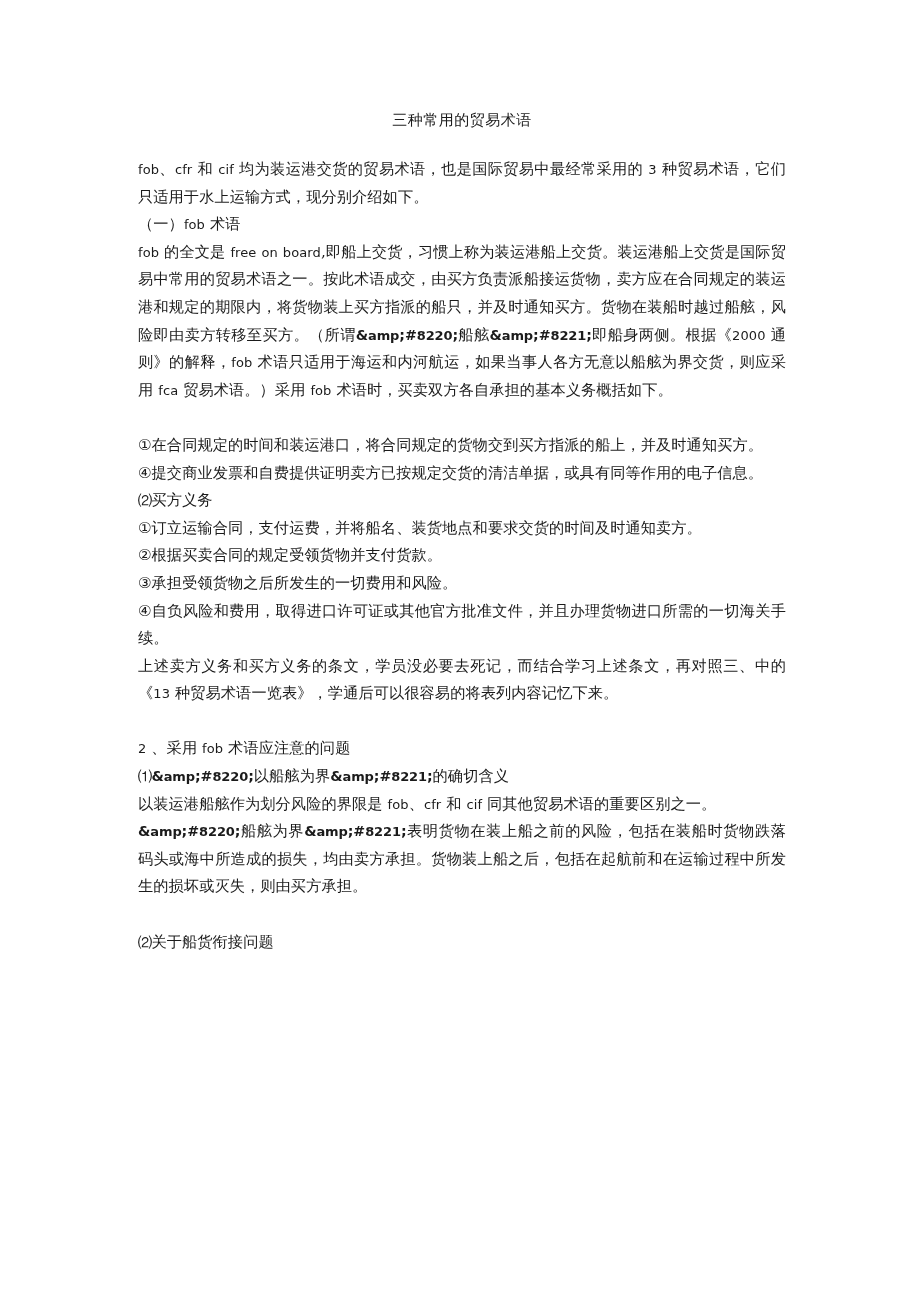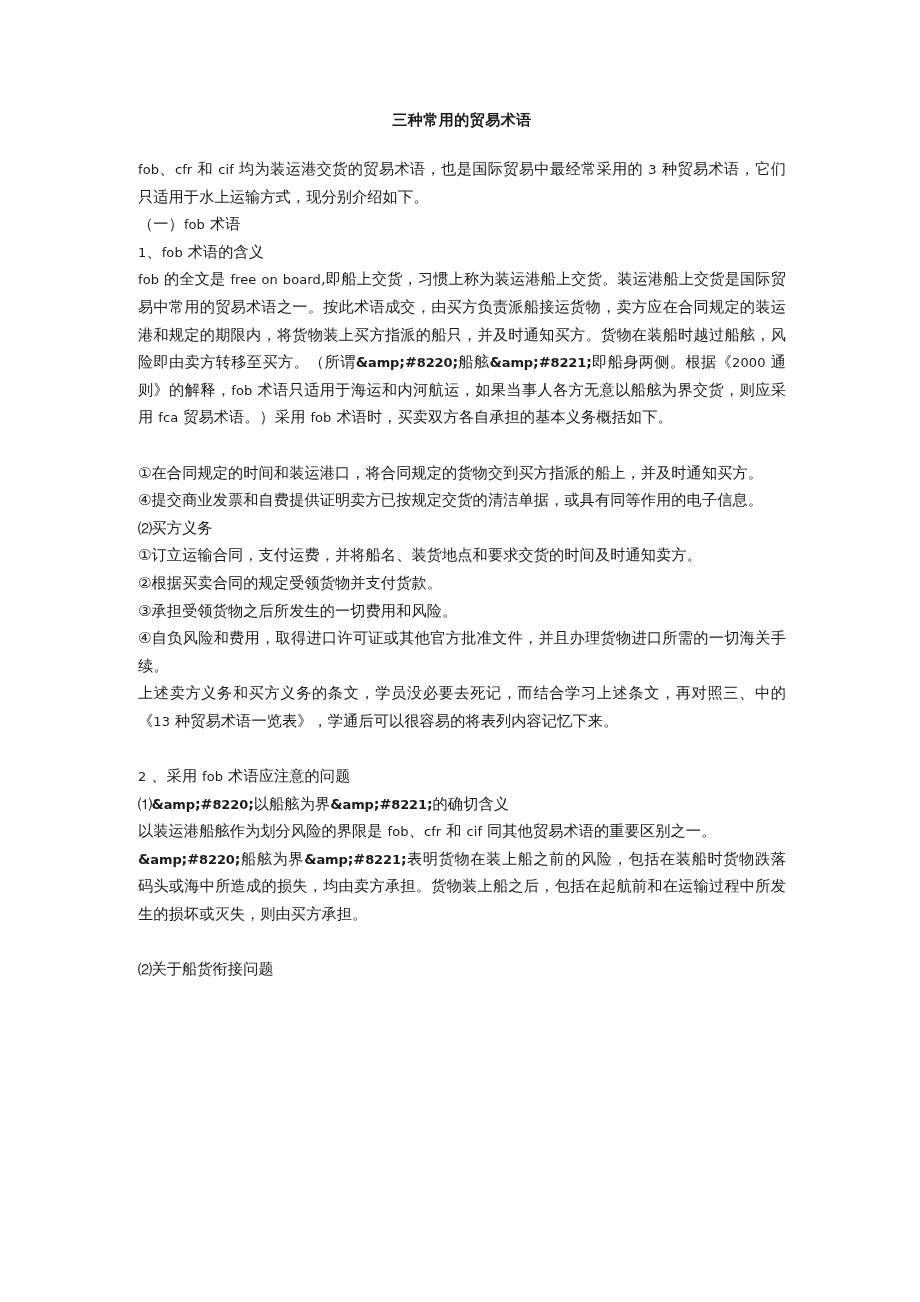--- a/index.html
+++ b/index.html
@@ -25,21 +25,21 @@
   .content {
     position: absolute;
     left: 138px;
     top: 106px;
     width: 648px;
   }
   .doc-title {
     text-align: center;
     font-size: 15px;
     line-height: 28px;
-    font-weight: bold;
+    font-weight: normal;
     margin: 0 0 22px 0;
     letter-spacing: 0.5px;
     font-family: "DejaVu Serif", "Liberation Serif", serif;
   }
   p.para {
     margin: 0;
     font-size: 15.2px;
     line-height: 27.6px;
     text-align: justify;
     text-justify: inter-ideograph;
@@ -80,21 +80,20 @@
 
 <div class="page">
   <div class="content">
 
     <h1 class="doc-title">三种常用的贸易术语</h1>
 
     <p class="para"><span class="lat">fob</span>、<span class="lat">cfr</span> 和 <span class="lat">cif</span> 均为装运港交货的贸易术语，也是国际贸易中最经常采用的 <span class="lat">3</span> 种贸易术语，它们只适用于水上运输方式，现分别介绍如下。</p>
 
     <p class="para">（一）<span class="lat">fob</span> 术语</p>
 
-    <p class="para"><span class="lat">1</span>、<span class="lat">fob</span> 术语的含义</p>
 
     <p class="para"><span class="lat">fob</span> 的全文是 <span class="lat">free</span>  <span class="lat">on</span>  <span class="lat">board</span>,即船上交货，习惯上称为装运港船上交货。装运港船上交货是国际贸易中常用的贸易术语之一。按此术语成交，由买方负责派船接运货物，卖方应在合同规定的装运港和规定的期限内，将货物装上买方指派的船只，并及时通知买方。货物在装船时越过船舷，风险即由卖方转移至买方。（所谓<span class="ent">&amp;<span class="lat">amp</span>;#<span class="lat">8220</span>;</span>船舷<span class="ent">&amp;<span class="lat">amp</span>;#<span class="lat">8221</span>;</span>即船身两侧。根据《<span class="lat">2000</span> 通则》的解释，<span class="lat">fob</span> 术语只适用于海运和内河航运，如果当事人各方无意以船舷为界交货，则应采用 <span class="lat">fca</span> 贸易术语。）采用 <span class="lat">fob</span> 术语时，买卖双方各自承担的基本义务概括如下。</p>
 
     <div class="blank-line">&nbsp;</div>
 
 
     <p class="para"><span class="circnum">①</span>在合同规定的时间和装运港口，将合同规定的货物交到买方指派的船上，并及时通知买方。</p>
 
 
 

